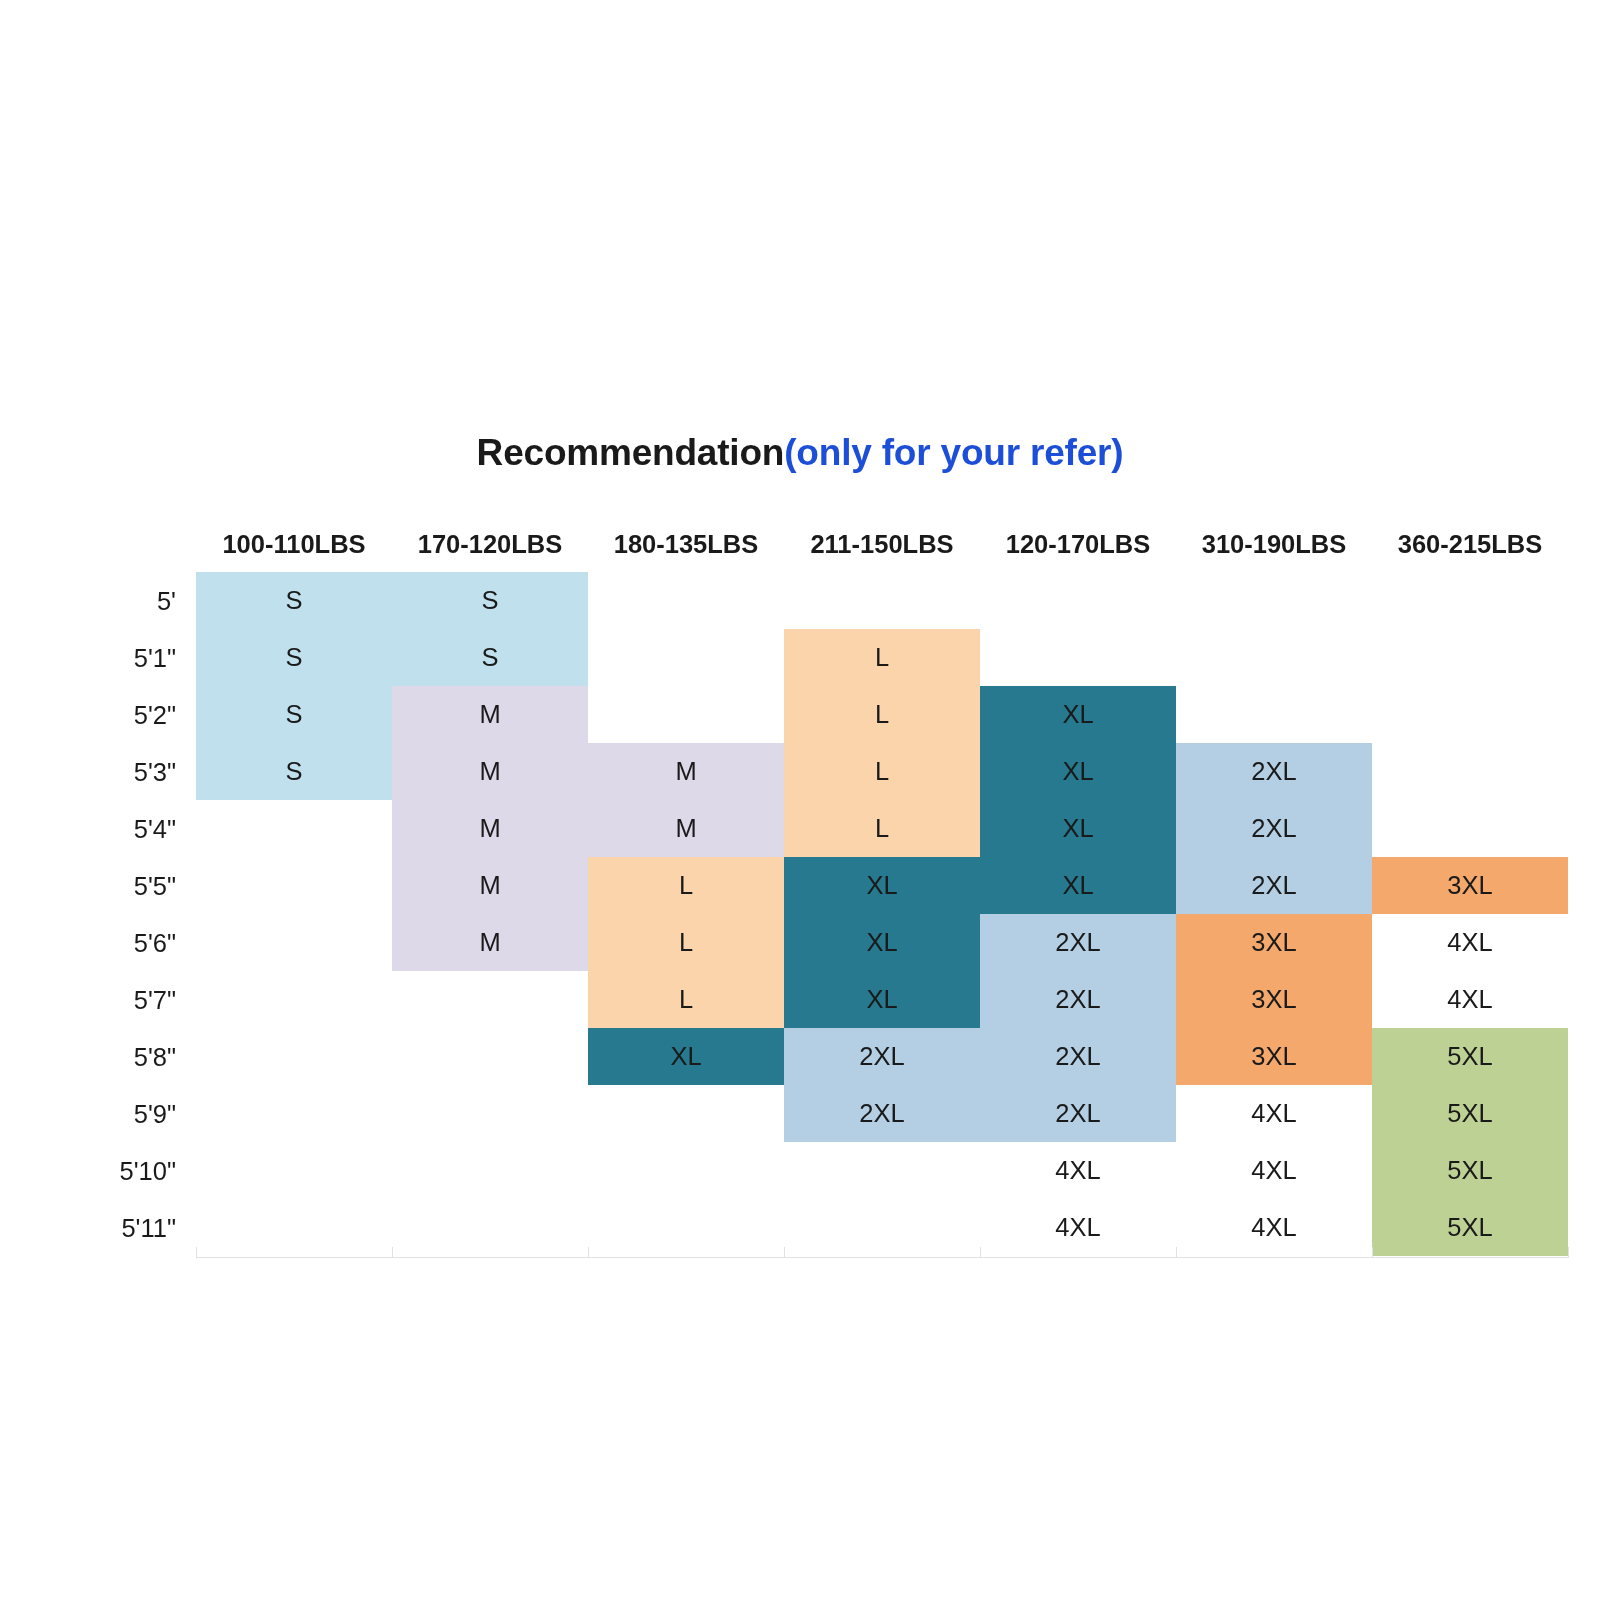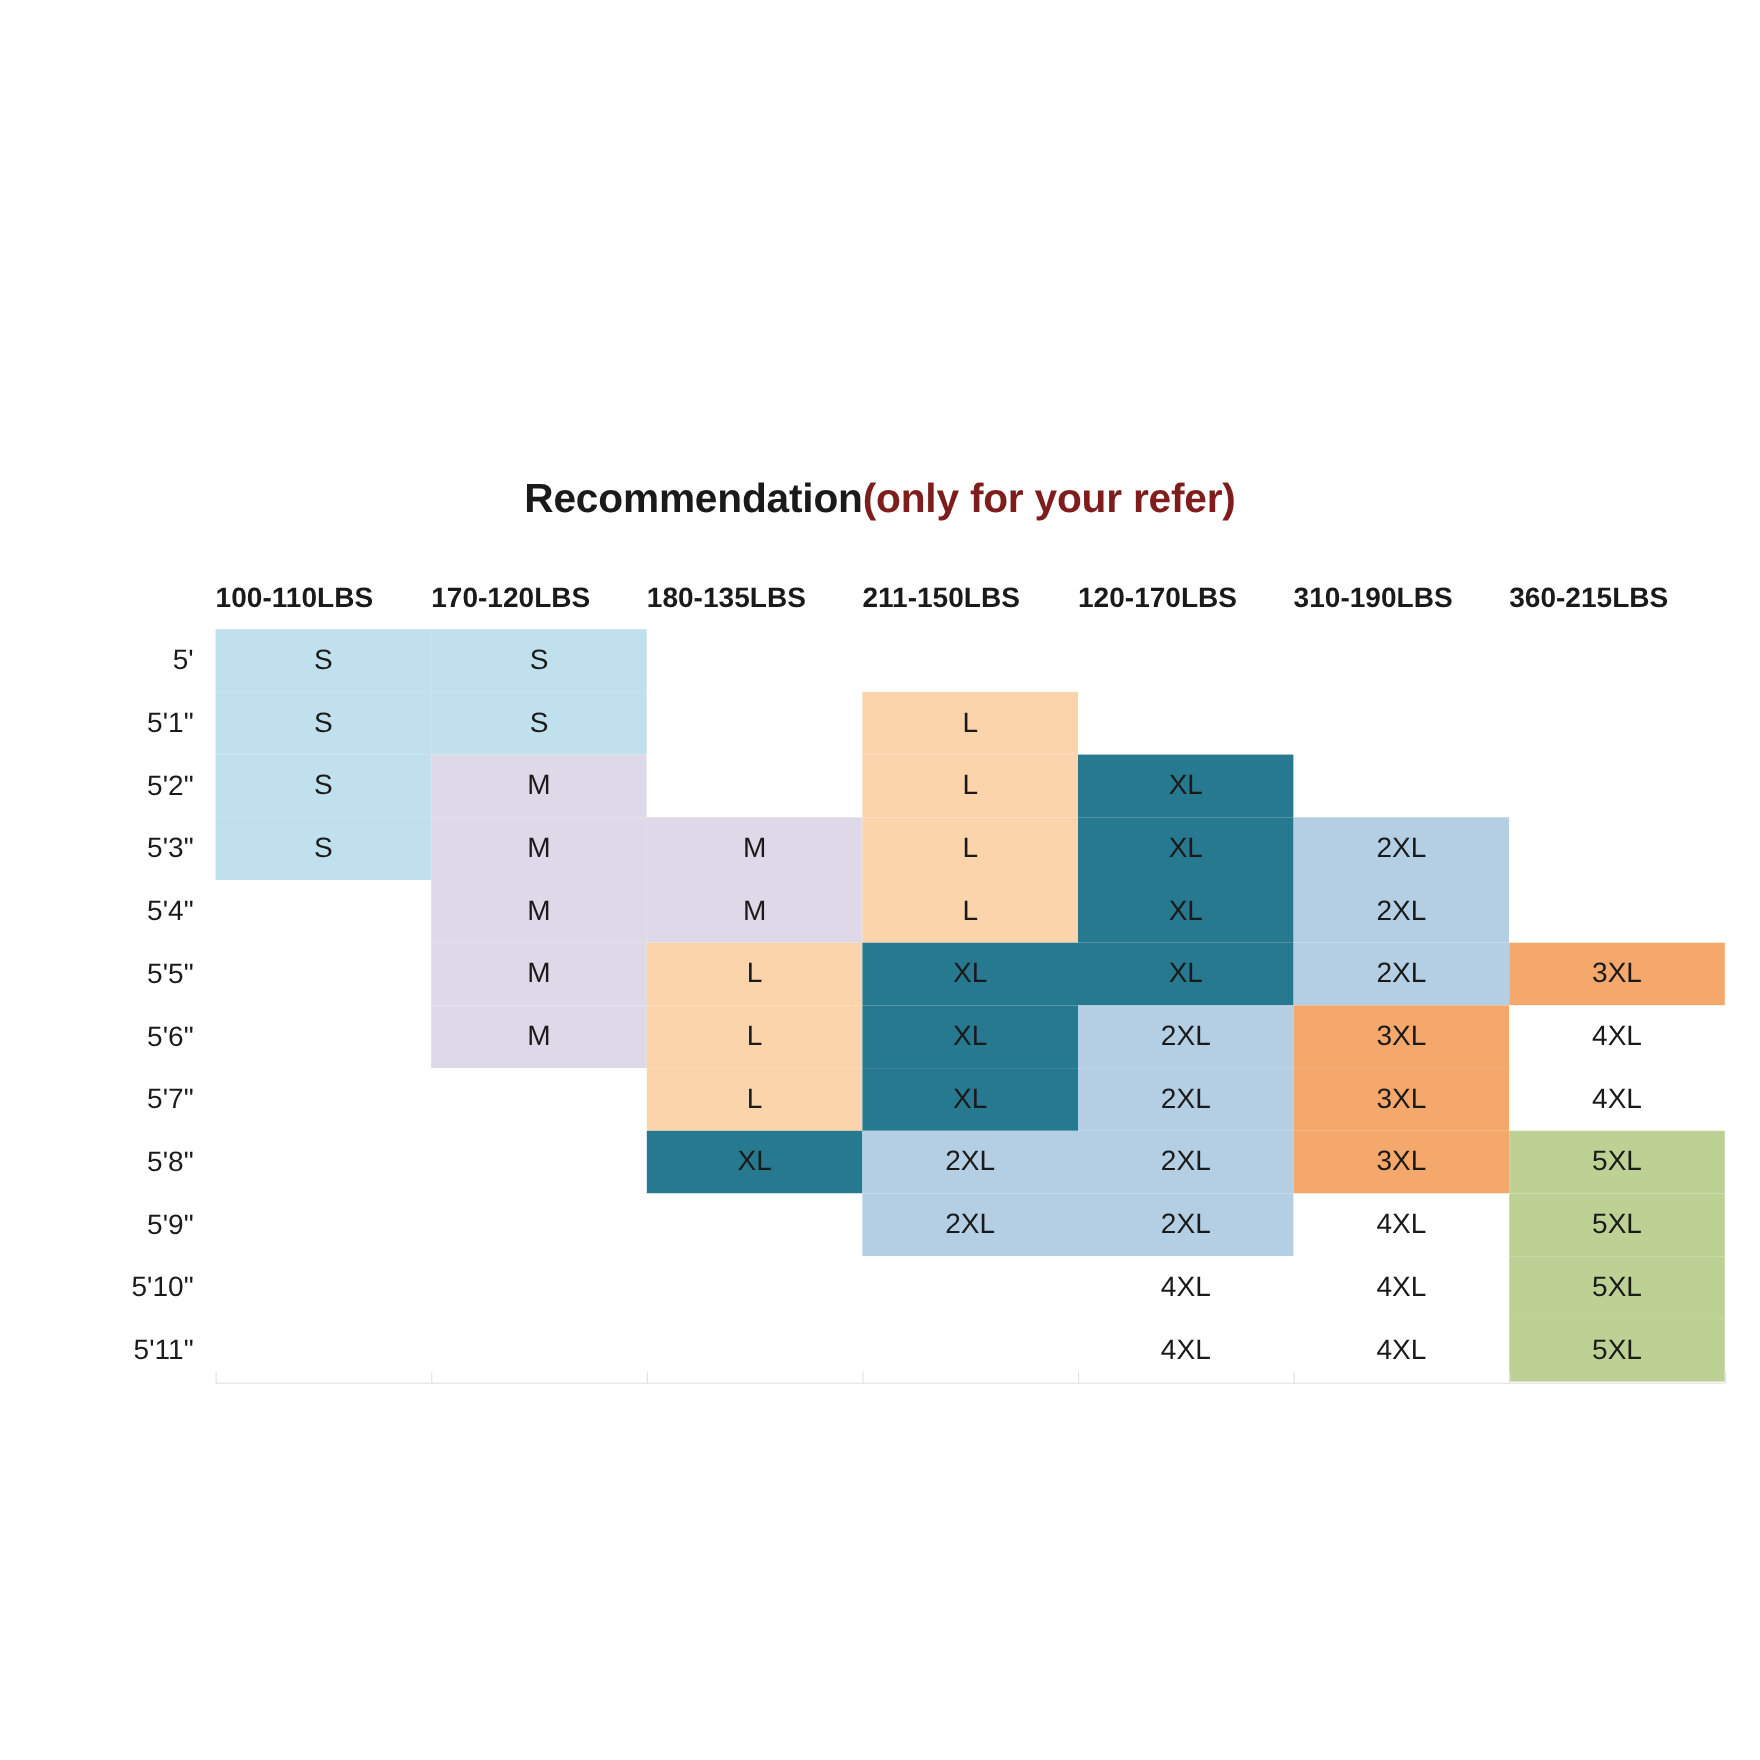--- a/index.html
+++ b/index.html
@@ -26,42 +26,42 @@
     left: 0;
     top: 432px;
     width: 1600px;
     text-align: center;
     font-size: 37px;
     font-weight: bold;
     letter-spacing: -0.2px;
     white-space: nowrap;
   }
   #title .part-a { color: #1a1a1a; }
-  #title .part-b { color: #7f1d1d; }
+  #title .part-b { color: #1d4ed8; }
 
   #grid {
     position: absolute;
     left: 196px;
     top: 516px;
   }
   table.sizing {
     border-collapse: collapse;
     table-layout: fixed;
   }
   table.sizing td, table.sizing th {
     padding: 0;
     margin: 0;
   }
   th.col-head {
     width: 196px;
     height: 56px;
     font-size: 25.5px;
     font-weight: bold;
     color: #1a1a1a;
-    text-align: left;
+    text-align: center;
     vertical-align: middle;
     white-space: nowrap;
   }
   th.corner {
     width: 0px;
     height: 56px;
   }
   td.row-head {
     width: 0px;
     height: 57px;

